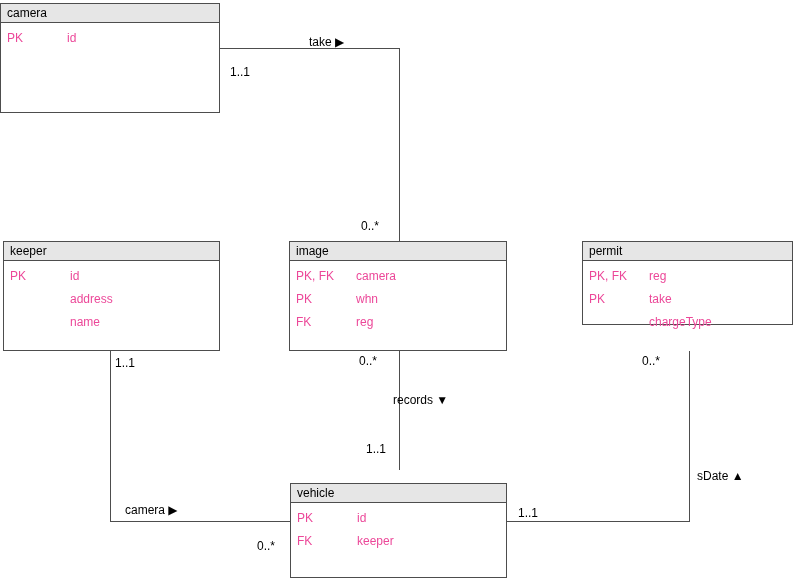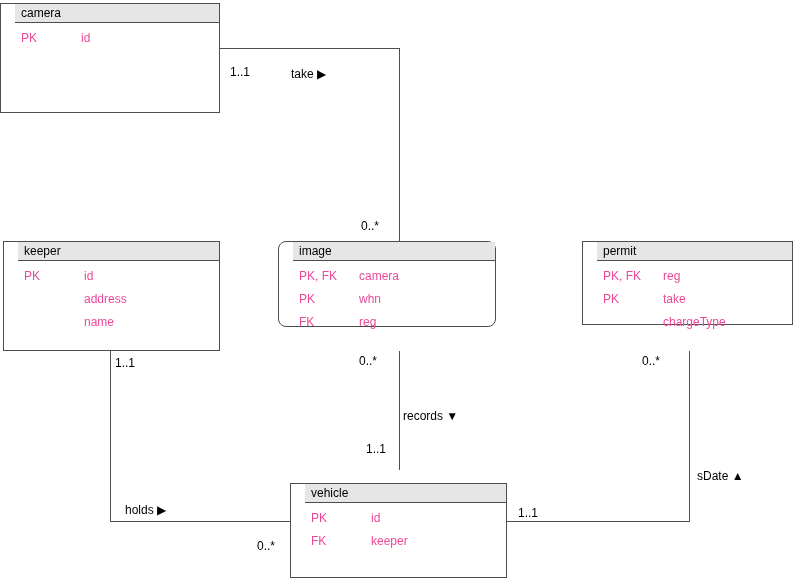--- a/index.html
+++ b/index.html
@@ -17,21 +17,20 @@
     background: #ffffff;
     overflow: hidden;
   }
 
   
   .entity {
     position: absolute;
     border: 1px solid #4d4d4d;
     background: #ffffff;
     box-sizing: border-box;
-    padding-left: 14px;
   }
   .entity-title {
     height: 19px;
     line-height: 19px;
     background: #e6e6e6;
     border-bottom: 1px solid #4d4d4d;
     font-size: 12px;
     color: #000000;
     padding-left: 6px;
     box-sizing: border-box;
@@ -117,21 +116,21 @@
         <span class="attr-key"></span>
         <span class="attr-name">address</span>
       </div>
       <div class="attr-row">
         <span class="attr-key"></span>
         <span class="attr-name">name</span>
       </div>
     </div>
   </div>
 
-  <div class="entity" style="left:278px; top:241px; width:218px; height:86px;border-radius:8px;">
+  <div class="entity" style="left:289px; top:241px; width:218px; height:110px;">
     <div class="entity-title">image</div>
     <div class="entity-body">
       <div class="attr-row">
         <span class="attr-key">PK, FK</span>
         <span class="attr-name">camera</span>
       </div>
       <div class="attr-row">
         <span class="attr-key">PK</span>
         <span class="attr-name">whn</span>
       </div>
@@ -167,29 +166,29 @@
         <span class="attr-key">PK</span>
         <span class="attr-name">id</span>
       </div>
       <div class="attr-row">
         <span class="attr-key">FK</span>
         <span class="attr-name">keeper</span>
       </div>
     </div>
   </div>
 
-  <div class="rel-label" style="left:291px; top:35px;margin-top:32px;">take ▶</div>
+  <div class="rel-label" style="left:309px; top:35px;">take ▶</div>
   <div class="card-label" style="left:230px; top:65px;">1..1</div>
   <div class="card-label" style="left:361px; top:219px;">0..*</div>
 
-  <div class="rel-label" style="left:403px; top:393px;margin-top:16px;">records ▼</div>
+  <div class="rel-label" style="left:393px; top:393px;">records ▼</div>
   <div class="card-label" style="left:359px; top:354px;">0..*</div>
   <div class="card-label" style="left:366px; top:442px;">1..1</div>
 
-  <div class="rel-label" style="left:125px; top:503px;">holds ▶</div>
+  <div class="rel-label" style="left:125px; top:503px;">camera ▶</div>
   <div class="card-label" style="left:115px; top:356px;">1..1</div>
   <div class="card-label" style="left:257px; top:539px;">0..*</div>
 
   <div class="rel-label" style="left:697px; top:469px;">sDate ▲</div>
   <div class="card-label" style="left:642px; top:354px;">0..*</div>
   <div class="card-label" style="left:518px; top:506px;">1..1</div>
 
 </div>
 
 </body></html>

